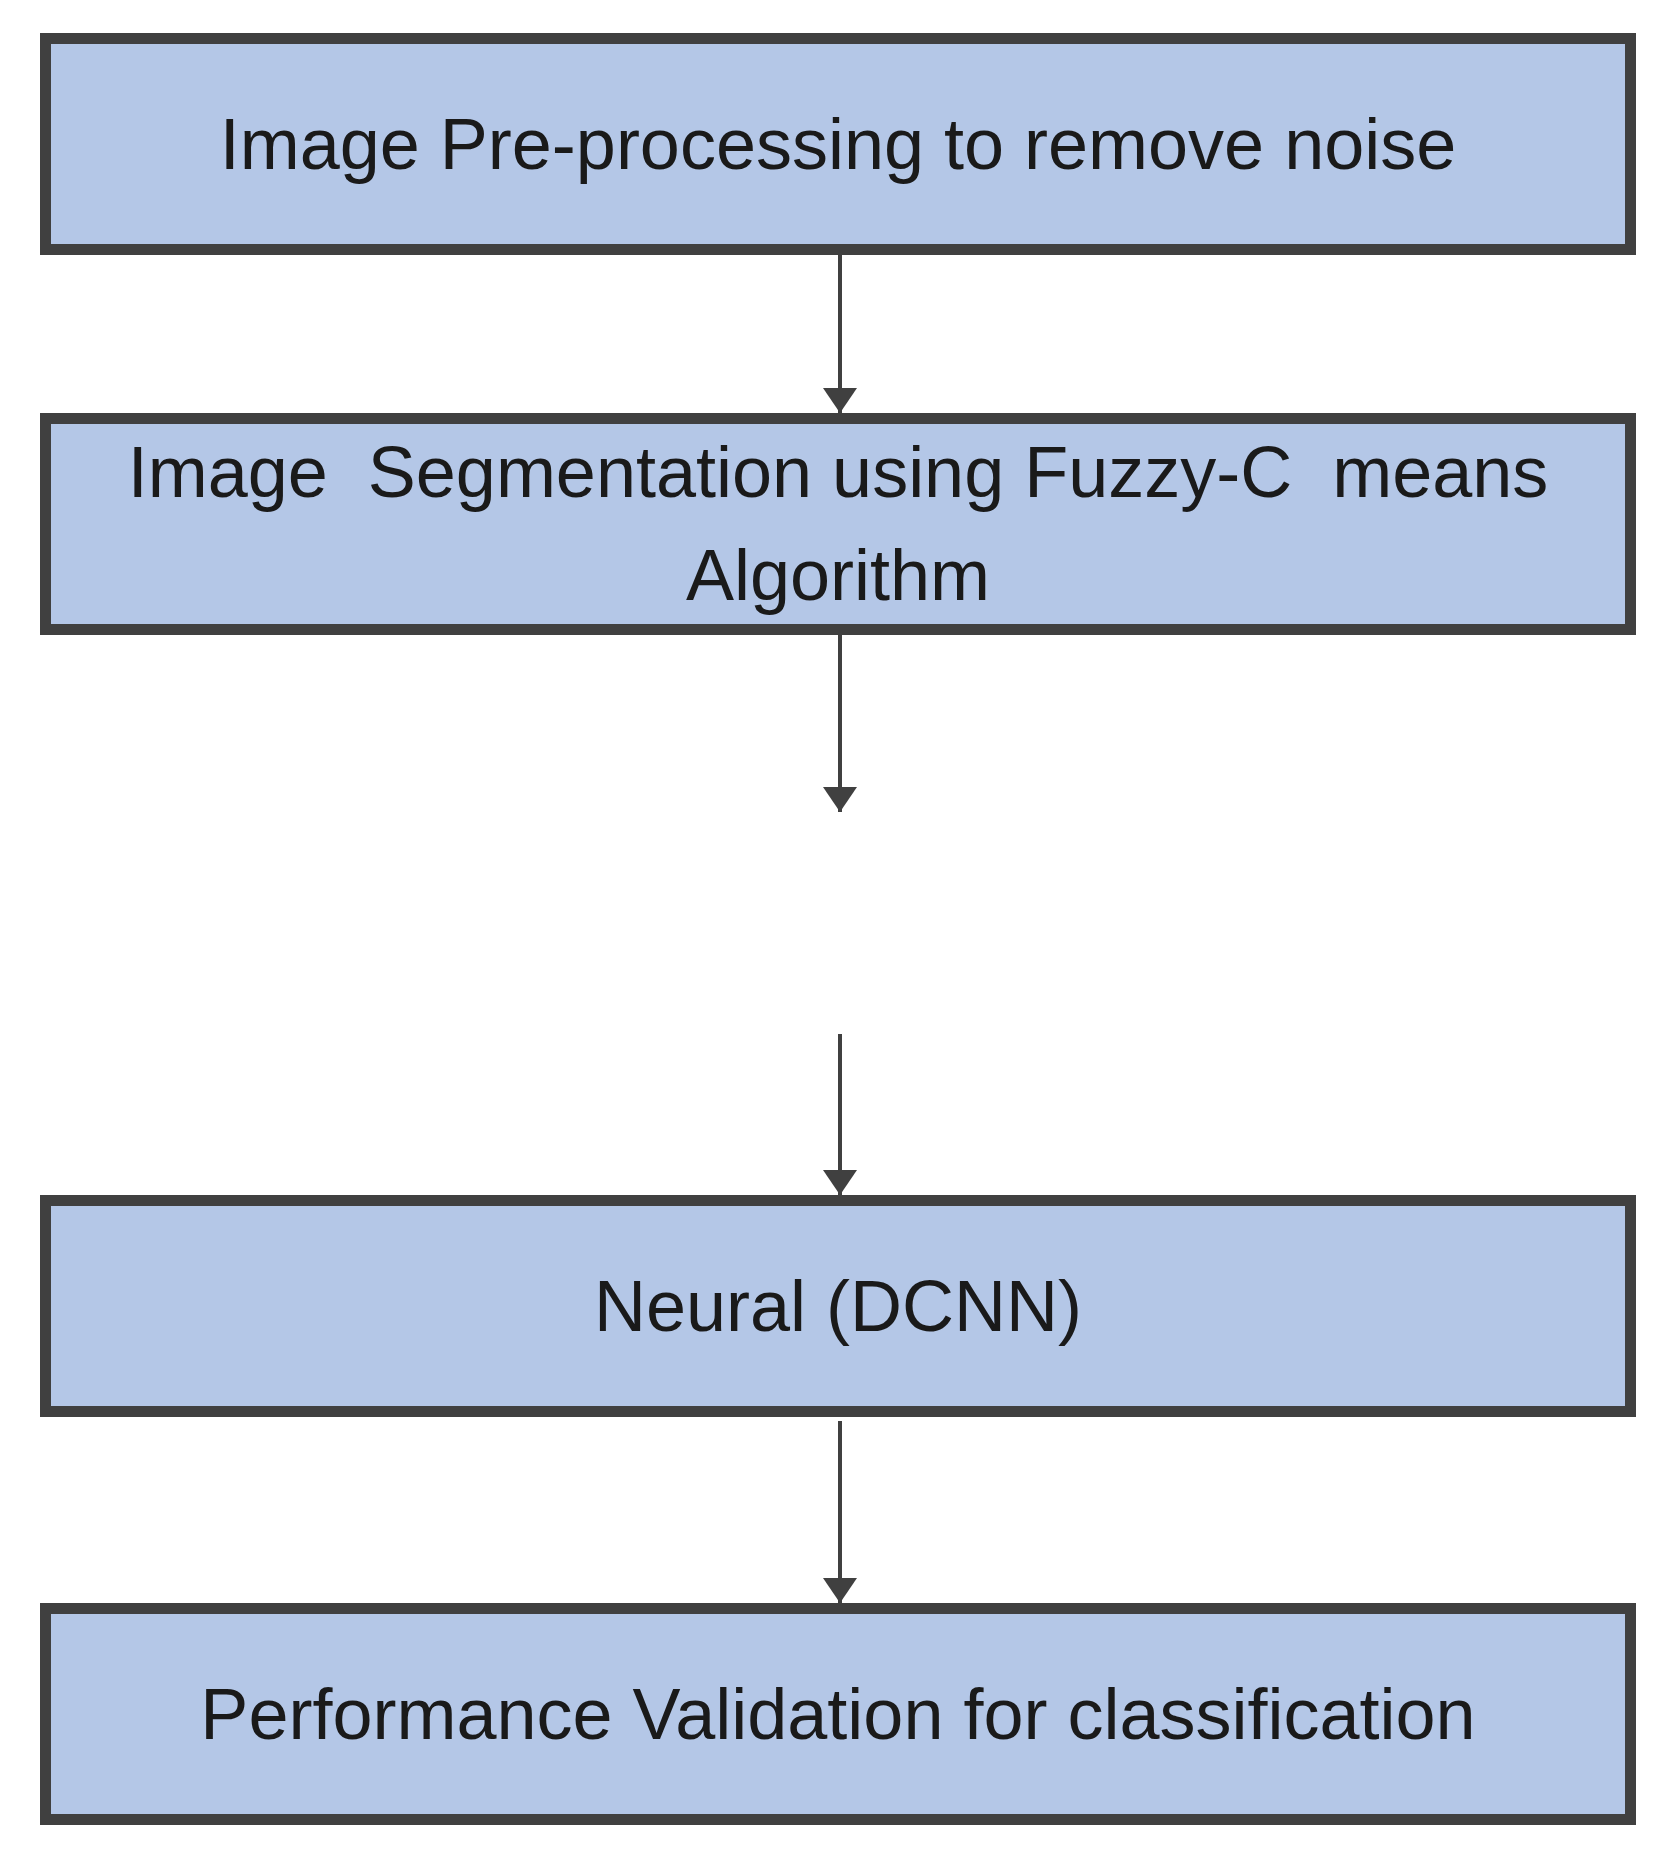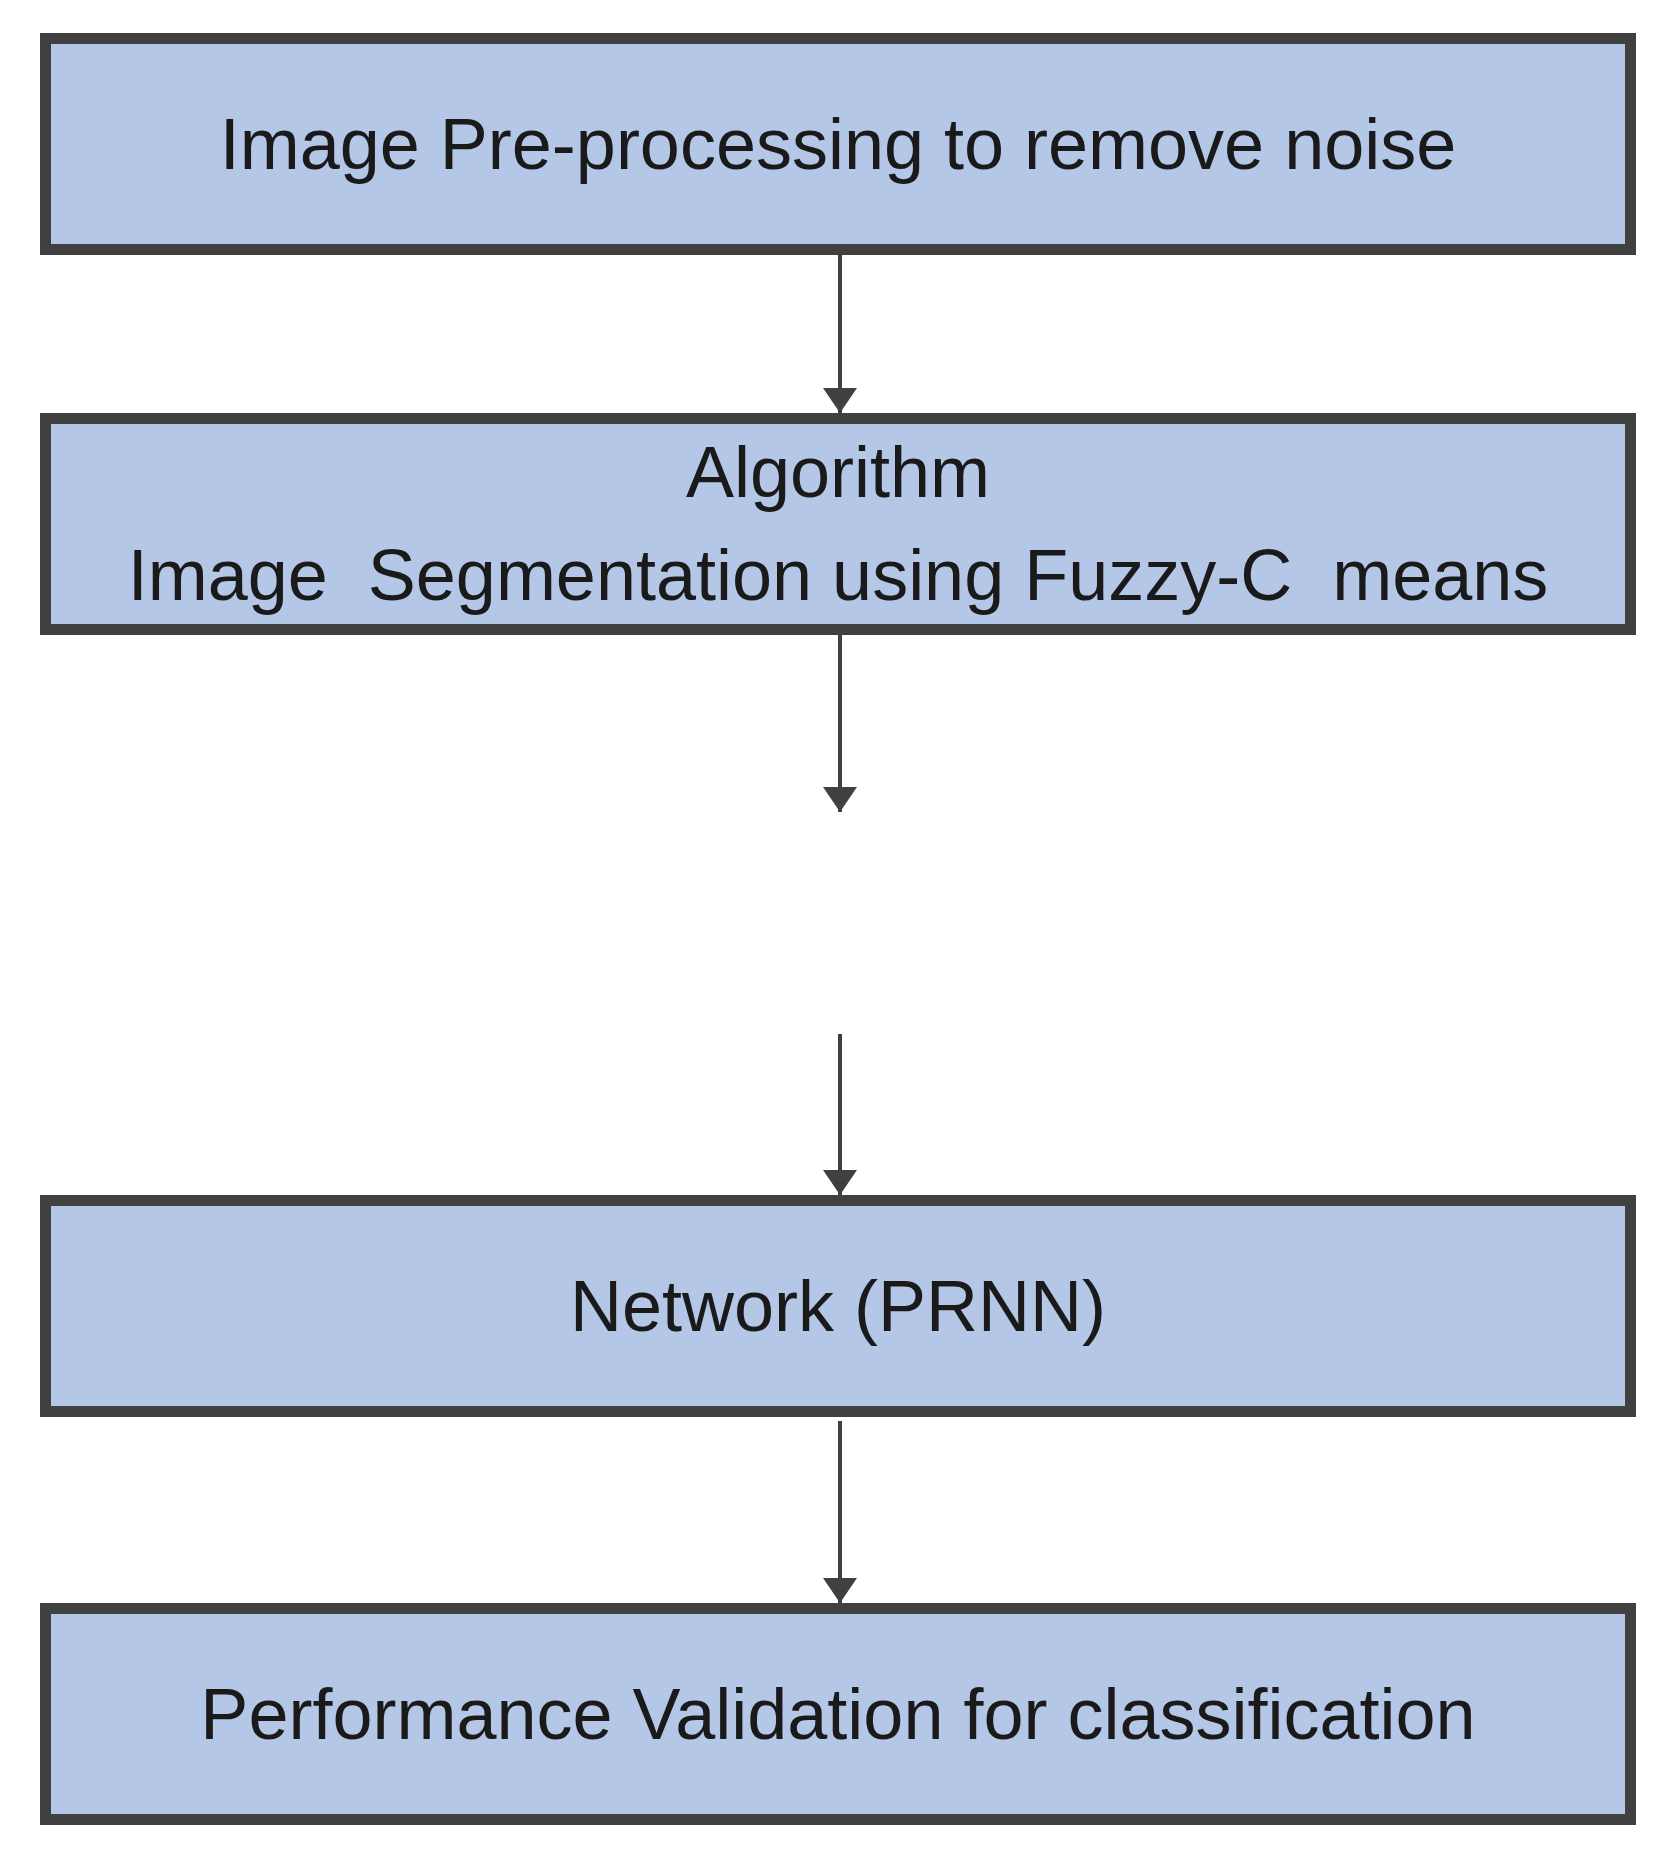--- a/index.html
+++ b/index.html
@@ -77,35 +77,35 @@
   <div class="flow-box box-0">
     <div class="flow-line">Image Pre-processing to remove noise</div>
 
   </div>
 
   <div class="connector conn-0">
     <span class="arrow-head"></span>
   </div>
 
   <div class="flow-box box-1">
+    <div class="flow-line">Image  Segmentation using Fuzzy-C  means</div>
     <div class="flow-line">Algorithm</div>
-    <div class="flow-line">Image  Segmentation using Fuzzy-C  means</div>
   </div>
 
   <div class="connector conn-1">
     <span class="arrow-head"></span>
   </div>
 
 
   <div class="connector conn-2">
     <span class="arrow-head"></span>
   </div>
 
   <div class="flow-box box-3">
-    <div class="flow-line">Network (PRNN)</div>
+    <div class="flow-line">Neural (DCNN)</div>
   </div>
 
   <div class="connector conn-3">
     <span class="arrow-head"></span>
   </div>
 
   <div class="flow-box box-4">
     <div class="flow-line">Performance Validation for classification</div>
 
   </div>

